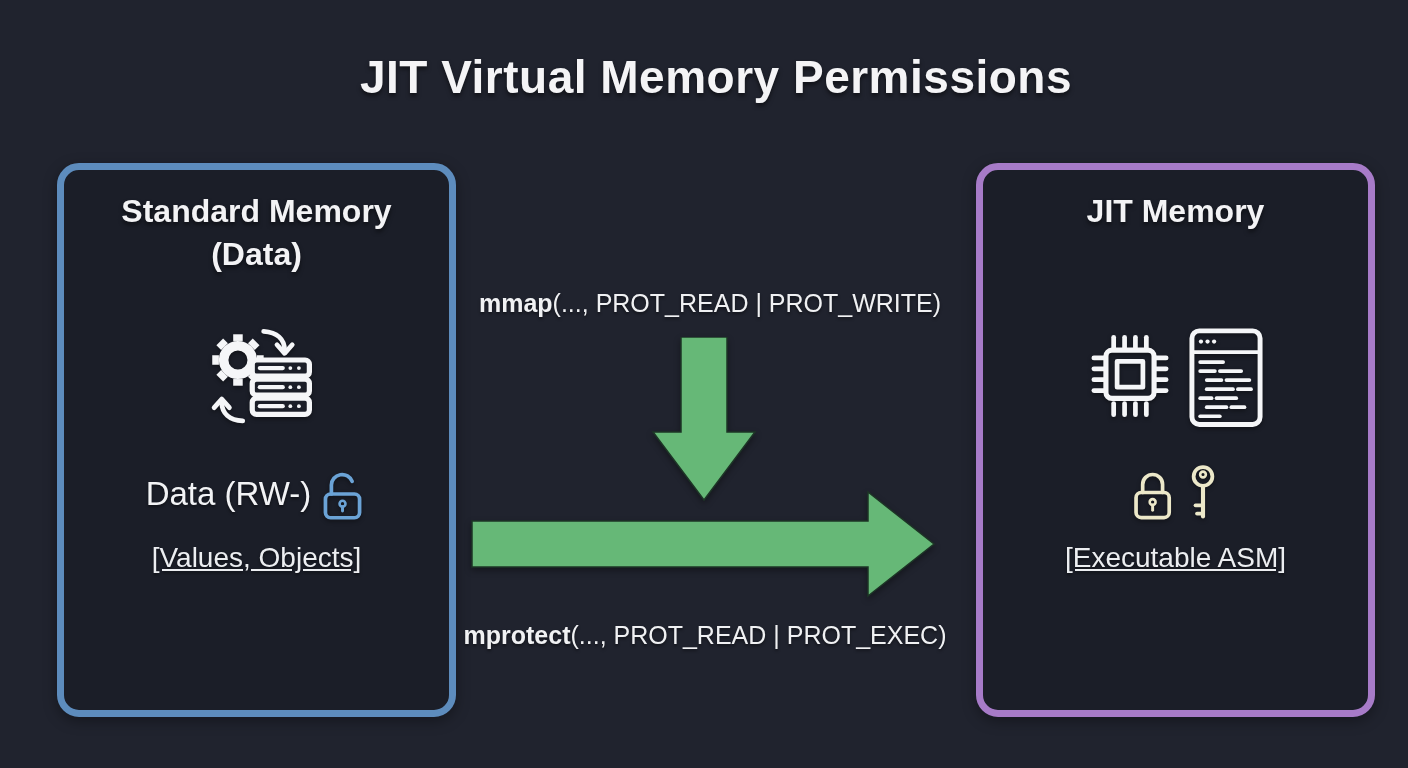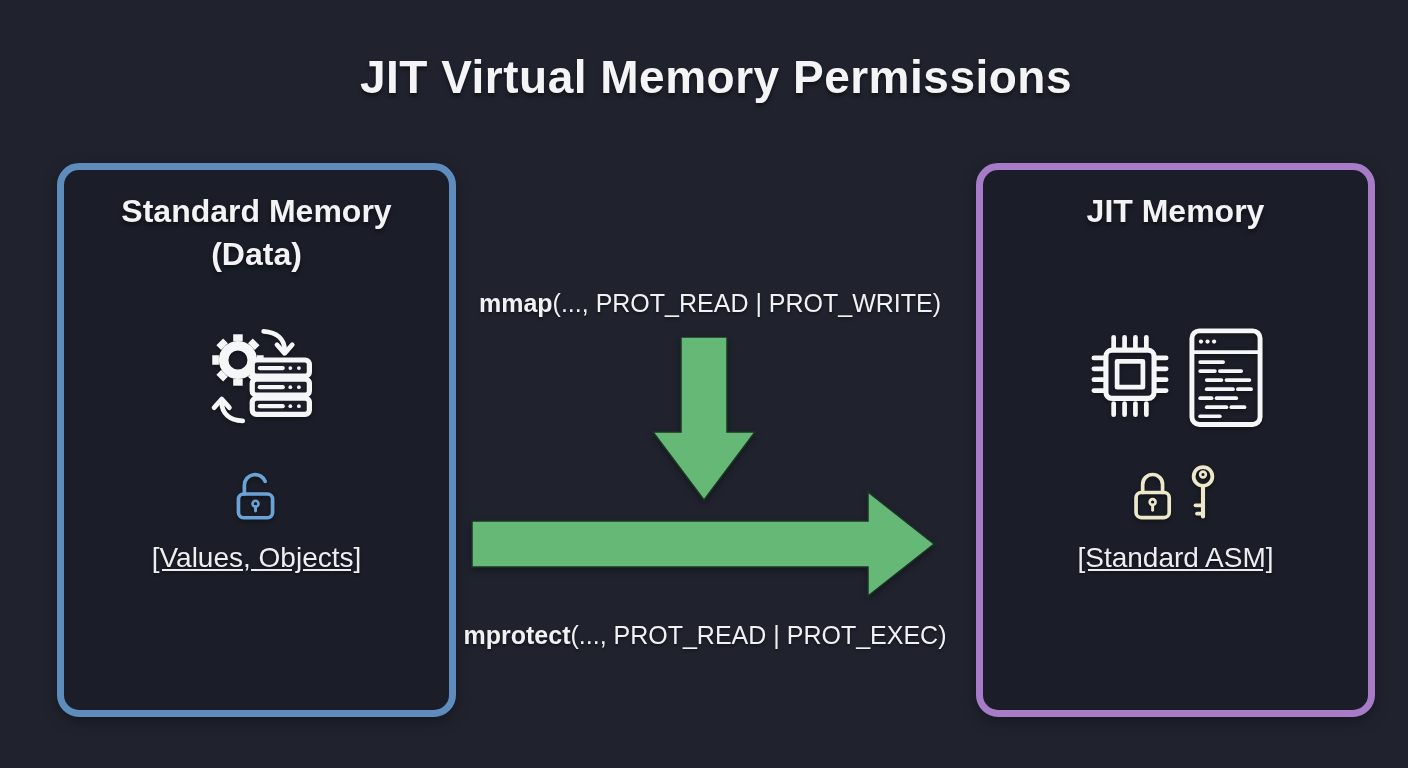--- a/index.html
+++ b/index.html
@@ -113,20 +113,21 @@
             <circle cx="109" cy="50.5" r="2"></circle>
           <circle cx="100" cy="70.5" r="2"></circle>
             <circle cx="109" cy="70.5" r="2"></circle>
           <circle cx="100" cy="90.5" r="2"></circle>
             <circle cx="109" cy="90.5" r="2"></circle>
         </g>
       </svg>
     </div>
 
     <div class="perm-row">
+      <span class="perm-text">Data (RW-)</span>
       <svg class="line-icon" width="46" height="58" viewBox="0 0 62 76" fill="none" stroke="#6ba3d6" stroke-width="5" stroke-linecap="round" stroke-linejoin="round">
         <path d="M 14,38 V 26 A 14.5,14.5 0 0 1 42,21"></path>
         <rect x="6" y="38" width="46" height="32" rx="7"></rect>
         <circle cx="29" cy="51" r="4" stroke-width="3.5"></circle>
         <line x1="29" y1="55" x2="29" y2="61" stroke-width="4"></line>
       </svg>
     </div>
 
     <div class="contents">[Values, Objects]</div>
   </section>
@@ -211,16 +212,16 @@
       </svg>
       <svg class="line-icon" width="36" height="60" viewBox="0 0 48 80" fill="none" stroke="#ece8c9" stroke-width="5" stroke-linecap="round" stroke-linejoin="round">
         <circle cx="24" cy="16.5" r="12.5"></circle>
         <circle cx="24" cy="14" r="3.8" stroke-width="3.5"></circle>
         <line x1="24" y1="29.5" x2="24" y2="70" stroke-width="5.5"></line>
         <line x1="24" y1="55" x2="14" y2="55"></line>
         <line x1="24" y1="66" x2="16" y2="66"></line>
       </svg>
     </div>
 
-    <div class="contents">[Standard ASM]</div>
+    <div class="contents">[Executable ASM]</div>
   </section>
 
 </div>
 
 </body></html>

